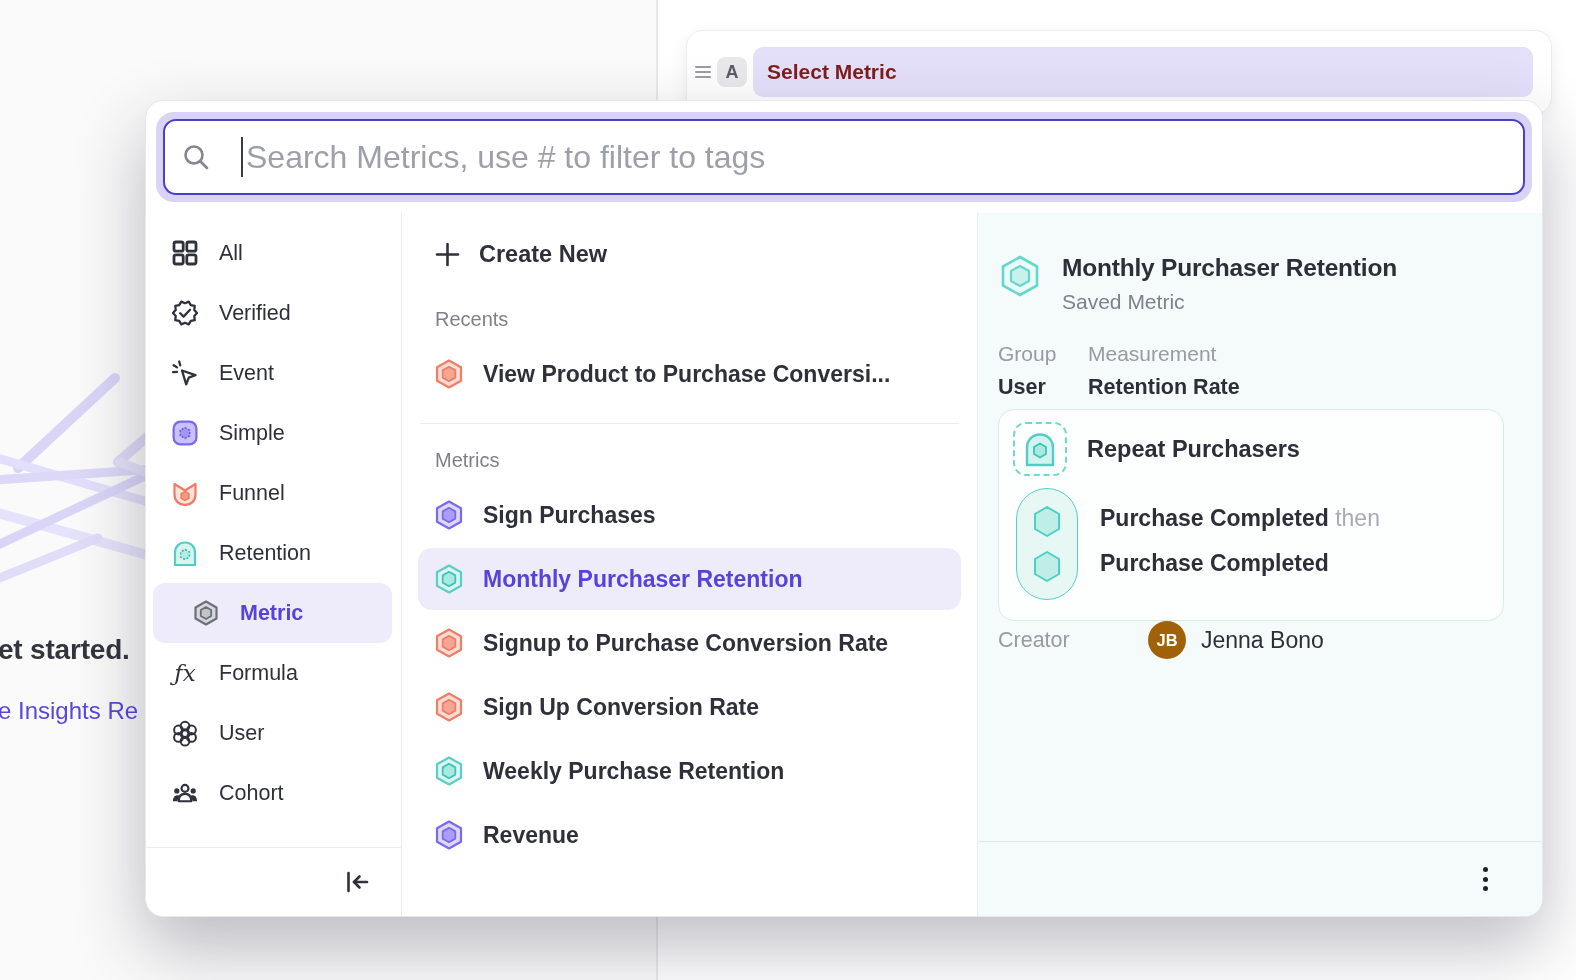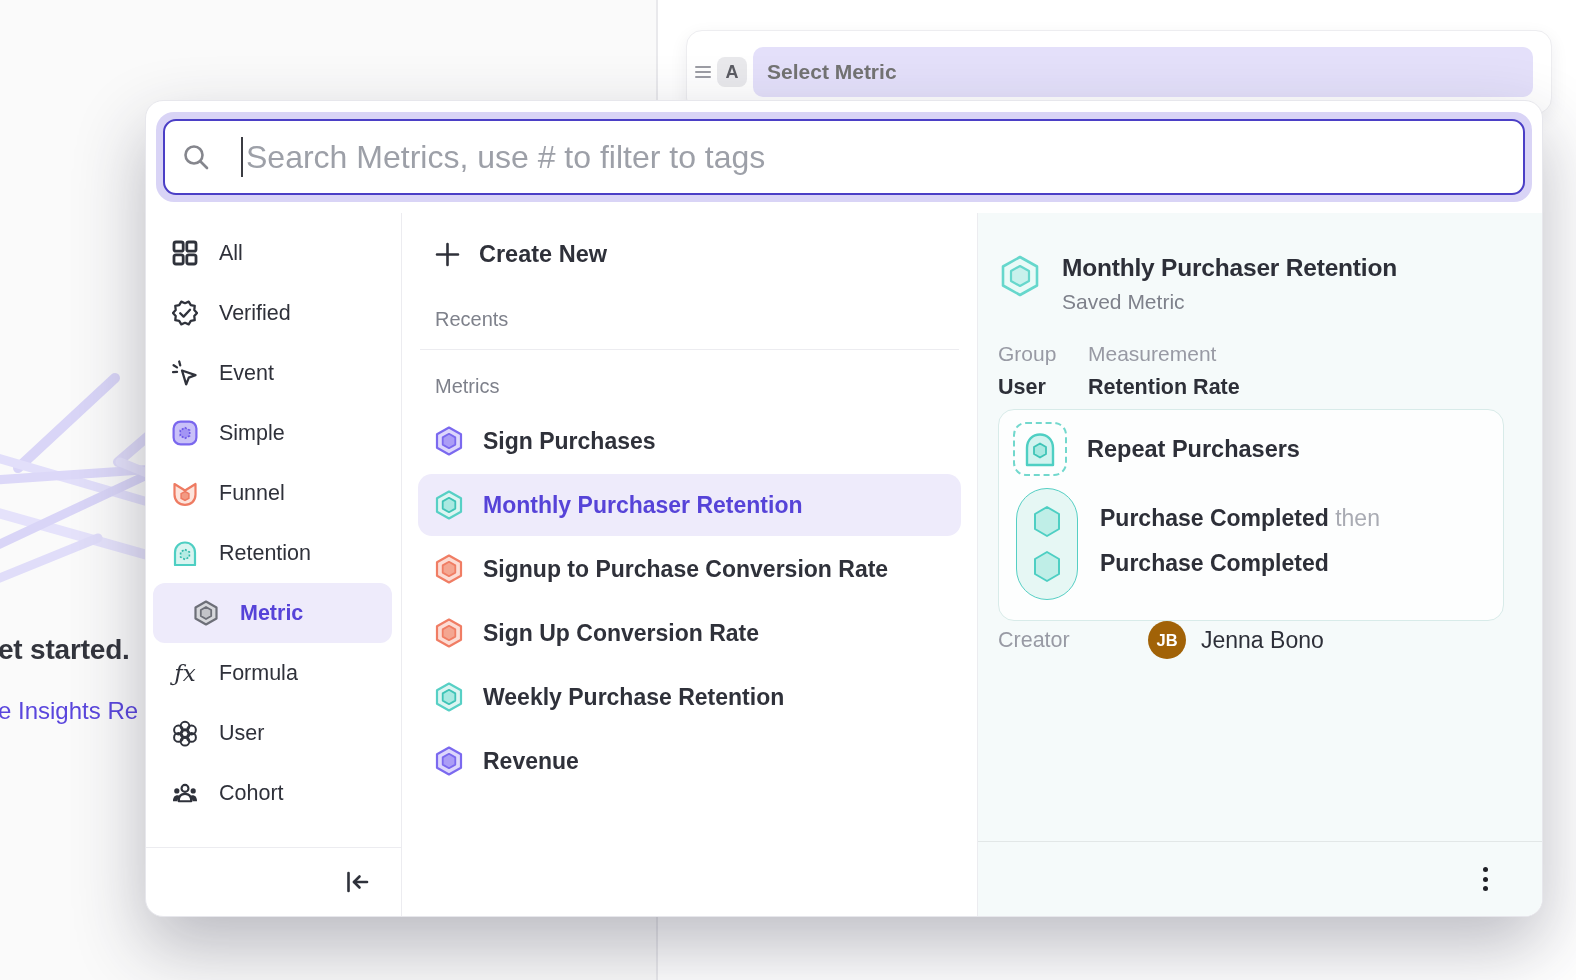--- a/index.html
+++ b/index.html
@@ -14,21 +14,21 @@
   .bg-link { position:absolute; left:-2px; top:697px; font-size:24px; font-weight:500; color:#5a46dd; z-index:1; }
 
   .bg-card { position:absolute; left:686px; top:30px; width:866px; height:84px; background:#fff;
     border:1px solid #ededf0; border-radius:16px; box-shadow:0 6px 18px rgba(30,30,50,.07);
     display:flex; align-items:center; padding:0 18px 0 8px; z-index:5; }
   .drag-handle { width:16px; display:flex; flex-direction:column; gap:3px; margin-right:6px; cursor:grab;}
   .drag-handle i { display:block; height:2.2px; background:#9c9da4; border-radius:2px; }
   .series-badge { width:30px; height:30px; background:#e9e9ec; border-radius:8px; color:#5b5c63;
     font-weight:700; font-size:18px; display:flex; align-items:center; justify-content:center; margin-right:6px;}
   .metric-pill { flex:1; height:50px; background:#e4e0fa; border-radius:10px; display:flex; align-items:center;
-    padding-left:14px; font-size:21px; font-weight:600; color:#737373; cursor:pointer; }
+    padding-left:14px; font-size:21px; font-weight:600; color:#7f1d1d; cursor:pointer; }
 
   
   .modal { position:absolute; left:145px; top:100px; width:1398px; height:817px; background:#fff;
     border:1px solid #e7e7ec; border-radius:18px; box-shadow:0 30px 70px rgba(35,35,60,.30);
     z-index:20; display:flex; flex-direction:column; overflow:hidden; }
 
   .search-wrap { padding:11px 10px 11px; }
   .search-ring { background:#d9d4f6; border-radius:18px; padding:7px; }
   .search-box { background:#fff; border:2.5px solid #4b3fc6; border-radius:13px; height:76px;
     display:flex; align-items:center; padding:0 20px 0 17px; }
@@ -270,20 +270,29 @@
 
       <div class="create-row">
         <svg width="25" height="25" viewBox="0 0 25 25">
           <path d="M12.5 2 L12.5 23 M2 12.5 L23 12.5" stroke="#2f313a" stroke-width="2.6" stroke-linecap="round"></path>
         </svg>
         <span>Create New</span>
       </div>
 
       <div class="section-label">Recents</div>
 
+      <div class="metric-row">
+        <span class="hex">
+          <svg width="30" height="30" viewBox="0 0 30 30">
+            <polygon points="15,1.5 27,8.25 27,21.75 15,28.5 3,21.75 3,8.25" fill="#fcdcd4" stroke="#f07d64" stroke-width="2.2" stroke-linejoin="round"></polygon>
+            <polygon points="15,7.8 21.3,11.4 21.3,18.6 15,22.2 8.7,18.6 8.7,11.4" fill="#f4a691" stroke="#f07d64" stroke-width="1.8" stroke-linejoin="round"></polygon>
+          </svg>
+          </span>
+        <span>View Product to Purchase Conversi...</span>
+      </div>
 
       <hr class="list-divider">
 
       <div class="section-label">Metrics</div>
 
       <div class="metric-row">
         <span class="hex">
           <svg width="30" height="30" viewBox="0 0 30 30">
             <polygon points="15,1.5 27,8.25 27,21.75 15,28.5 3,21.75 3,8.25" fill="#ddd7fc" stroke="#7b69ef" stroke-width="2.2" stroke-linejoin="round"></polygon>
             <polygon points="15,7.8 21.3,11.4 21.3,18.6 15,22.2 8.7,18.6 8.7,11.4" fill="#ab9df6" stroke="#7b69ef" stroke-width="1.8" stroke-linejoin="round"></polygon>

